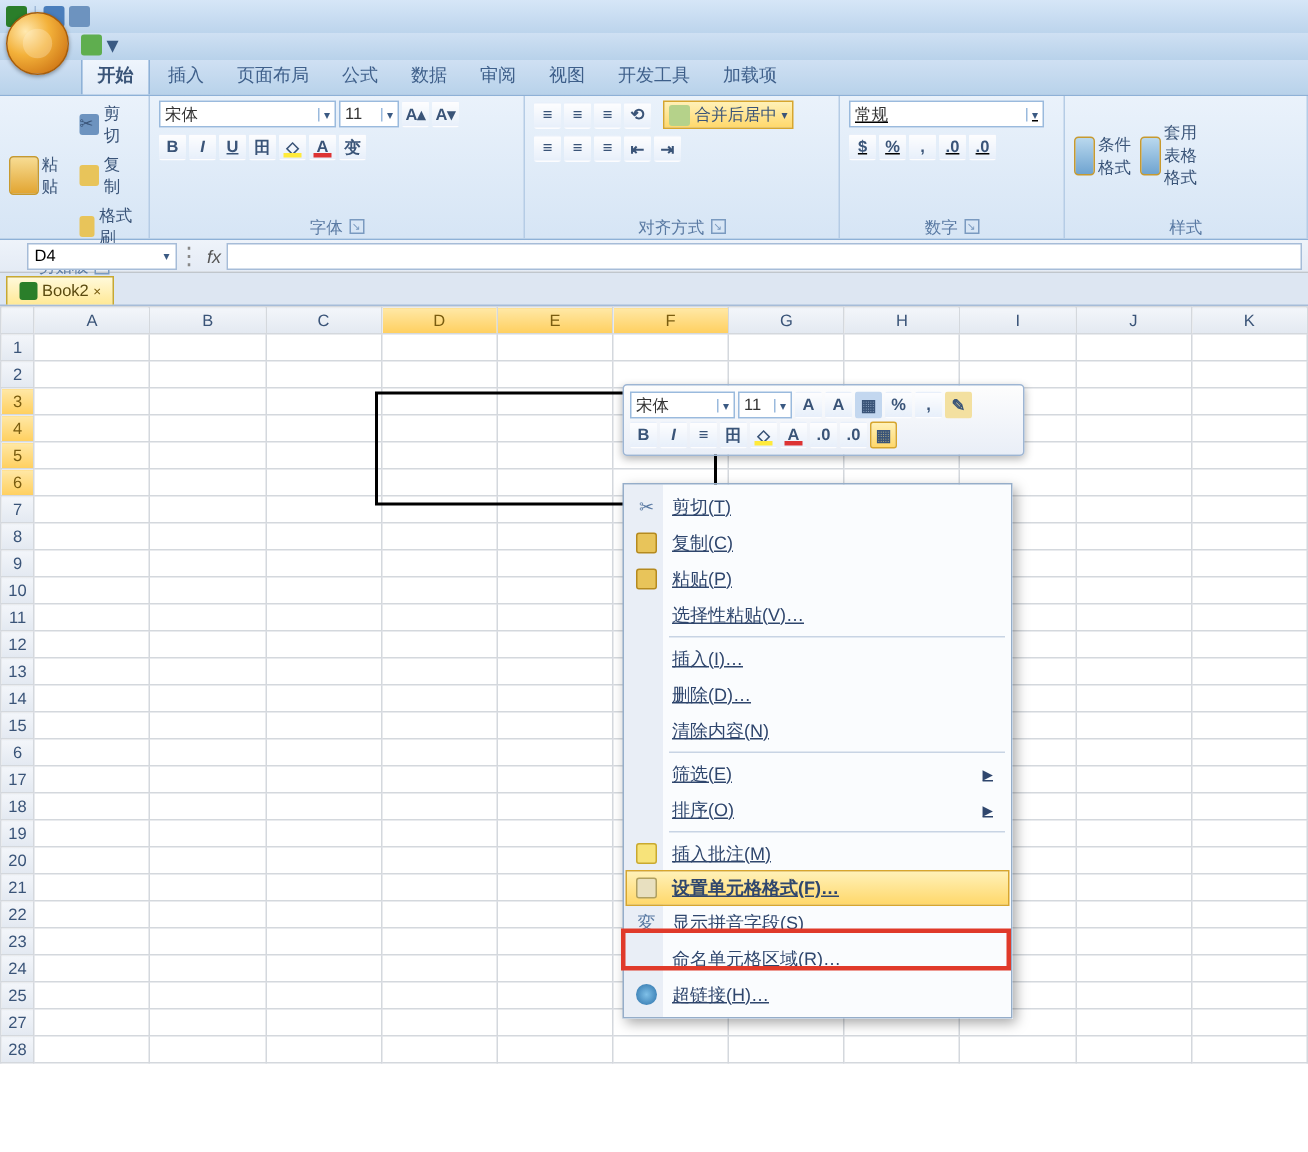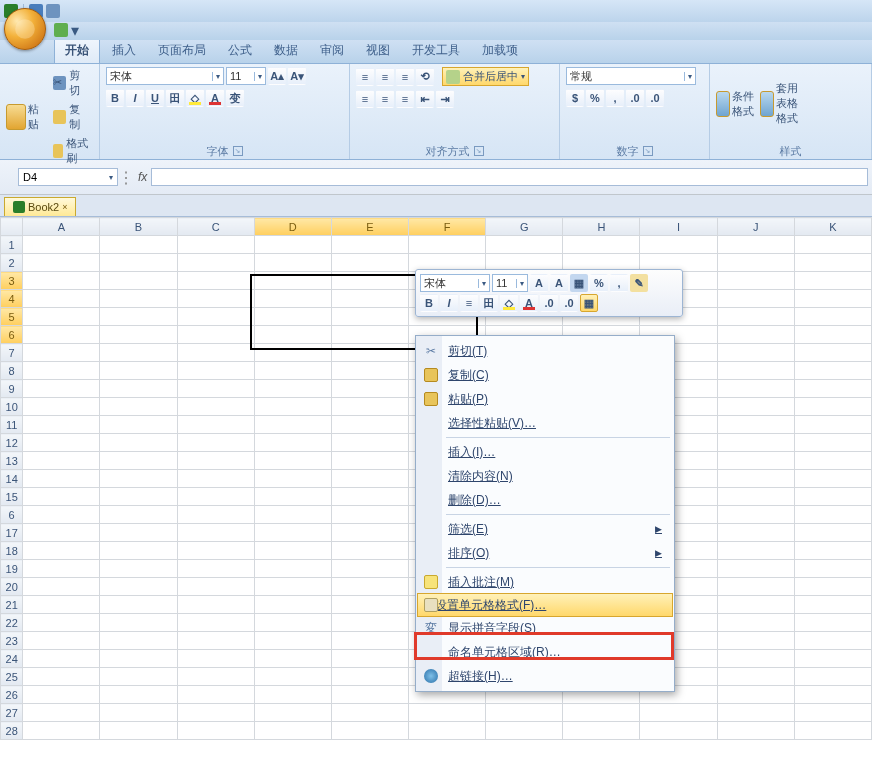--- a/index.html
+++ b/index.html
@@ -33,21 +33,21 @@
 .rbtn-lg .ic { width:26px; height:26px; background:#f3c971; border:1px solid #c79a2f; border-radius:3px;}
 .rbtn-sm { display:flex; align-items:center; gap:3px; font-size:11px; color:#3a5478; padding:1px 3px;}
 .rbtn-sm .ic { width:14px; height:14px; background:#f3c971; border-radius:2px;}
 .font-row { display:flex; gap:2px; align-items:center;}
 .combo { height:18px; background:#fff; border:1px solid #9abadd; font-size:11px; display:flex; align-items:center; padding:0 3px; color:#333;}
 .combo .arrow { margin-left:auto; color:#3a5a83; font-size:8px; padding-left:3px; border-left:1px solid #9abadd;}
 .tbicon { width:18px; height:18px; border:1px solid transparent; display:flex; align-items:center; justify-content:center; font-size:11px; font-weight:bold; color:#3a5478; background:linear-gradient(#fdfdfe,#e7effa); border-radius:2px;}
 .hl-y { background: linear-gradient(#fff1b8,#ffd86b); border:1px solid #d7a62e; }
 
 
-.formula-bar { height: 35px; display:flex; align-items:center; border-bottom:1px solid #c0c6cc; background:linear-gradient(#eef3fa,#e4ebf5);}
+.formula-bar { height: 22px; display:flex; align-items:center; border-bottom:1px solid #c0c6cc; background:linear-gradient(#eef3fa,#e4ebf5);}
 .name-box { width:100px; height:18px; margin-left:18px; background:#fff; border:1px solid #a6bcd8; font-size:11px; display:flex; align-items:center; padding:0 4px;}
 .name-box .arrow { margin-left:auto; font-size:8px; color:#3a5a83;}
 .fx-sep { width:16px; height:22px; display:flex; align-items:center; justify-content:center; color:#888;}
 .fx-btn { font-style:italic; font-size:12px; color:#555; padding:0 4px;}
 .formula-input { flex:1; height:18px; background:#fff; border:1px solid #a6bcd8; margin-right:4px;}
 
 
 .wb-tabs { height: 22px; background:#dde6f2; display:flex; align-items:end; padding-left:4px; border-bottom:1px solid #a6bcd8;}
 .wb-tab { background: linear-gradient(#fff9da,#ffe996); border:1px solid #c9a92f; border-bottom:none; padding:3px 8px; font-size:11px; color:#5a4a10; display:flex; align-items:center; gap:3px;}
 .wb-tab .xic { width:12px;height:12px; background:#2a7e2a; border-radius:2px;}
@@ -70,21 +70,21 @@
 
 .mini-toolbar { position:absolute; background:linear-gradient(#fdfdfd,#e9eef7); border:1px solid #9db5d3; border-radius:3px; padding:3px; box-shadow:0 2px 6px rgba(0,0,0,.3); font-size:11px;}
 .mini-row { display:flex; gap:2px; align-items:center; padding:1px;}
 
 
 .ctx-menu { position:absolute; width: 260px; background:linear-gradient(to right,#e9eef6 0,#e9eef6 26px,#fafcfe 26px,#fafcfe 100%); border:1px solid #95adc9; box-shadow:2px 3px 8px rgba(0,0,0,.35); padding:3px 2px; font-size:12px;}
 .ctx-item { height:24px; display:flex; align-items:center; padding:0 10px 0 30px; position:relative; color:#2f466d; cursor:pointer; text-decoration:underline; text-decoration-color:#2f466d;}
 .ctx-item .mi { position:absolute; left:5px; width:16px; height:16px; display:flex; align-items:center; justify-content:center;}
 .ctx-item .sub { margin-left:auto; font-size:9px; color:#2f466d;}
 .ctx-sep { height:1px; background:#c8d4e4; margin:2px 2px 2px 28px;}
-.ctx-item.hl { background: linear-gradient(#fff1b8,#ffd86b); border:1px solid #d7a62e; margin: -1px; padding-left:17px;}
+.ctx-item.hl { background: linear-gradient(#fff1b8,#ffd86b); border:1px solid #d7a62e; margin: -1px; padding-left:30px;font-weight:bold;}
 .ctx-highlight-box { position:absolute; border:3px solid #e03a2a; pointer-events:none;}
 
 
 .sq { width:14px;height:14px; display:inline-block; border-radius:2px;}
 
 </style>
 </head>
 <body>
 
 <div class="titlebar">
@@ -202,21 +202,21 @@
         <span class="tbicon">⇥</span>
       </div>
     </div>
     <div class="rgroup-label">
         <span>对齐方式</span>
         <span class="dlg">↘</span>
       </div>
   </div>
 
   <div class="rgroup" style="width:150px;">
-    <div class="rgroup-body" style="flex-direction:column;align-items:stretch;gap:4px;">
+    <div class="rgroup-body" style="flex-direction:column;align-items:stretch;gap:4px;text-decoration:underline;">
       <div class="combo" style="width:130px;">
           <span>常规</span>
           <span class="arrow">▾</span>
         </div>
       <div class="font-row">
         <span class="tbicon">$</span>
         <span class="tbicon">%</span>
         <span class="tbicon">,</span>
         <span class="tbicon">.0</span>
         <span class="tbicon">.0</span>
@@ -612,34 +612,20 @@
           <td class="cell"></td>
           <td class="cell"></td>
           <td class="cell"></td>
           <td class="cell"></td>
           <td class="cell"></td>
           <td class="cell"></td>
           <td class="cell"></td>
         </tr>
         <tr>
           <th class="row">25</th>
-          <td class="cell"></td>
-          <td class="cell"></td>
-          <td class="cell"></td>
-          <td class="cell"></td>
-          <td class="cell"></td>
-          <td class="cell"></td>
-          <td class="cell"></td>
-          <td class="cell"></td>
-          <td class="cell"></td>
-          <td class="cell"></td>
-          <td class="cell"></td>
-        </tr>
-        <tr>
-          <th class="row">26</th>
           <td class="cell"></td>
           <td class="cell"></td>
           <td class="cell"></td>
           <td class="cell"></td>
           <td class="cell"></td>
           <td class="cell"></td>
           <td class="cell"></td>
           <td class="cell"></td>
           <td class="cell"></td>
           <td class="cell"></td>
@@ -727,24 +713,24 @@
         <span>粘贴(P)</span>
       </div>
     <div class="ctx-item">
         <span>选择性粘贴(V)…</span>
       </div>
     <div class="ctx-sep"></div>
     <div class="ctx-item">
         <span>插入(I)…</span>
       </div>
     <div class="ctx-item">
+        <span>删除(D)…</span>
+      </div>
+    <div class="ctx-item">
         <span>清除内容(N)</span>
-      </div>
-    <div class="ctx-item">
-        <span>删除(D)…</span>
       </div>
     <div class="ctx-sep"></div>
     <div class="ctx-item">
         <span>筛选(E)</span>
         <span class="sub">▶</span>
       </div>
     <div class="ctx-item">
         <span>排序(O)</span>
         <span class="sub">▶</span>
       </div>

